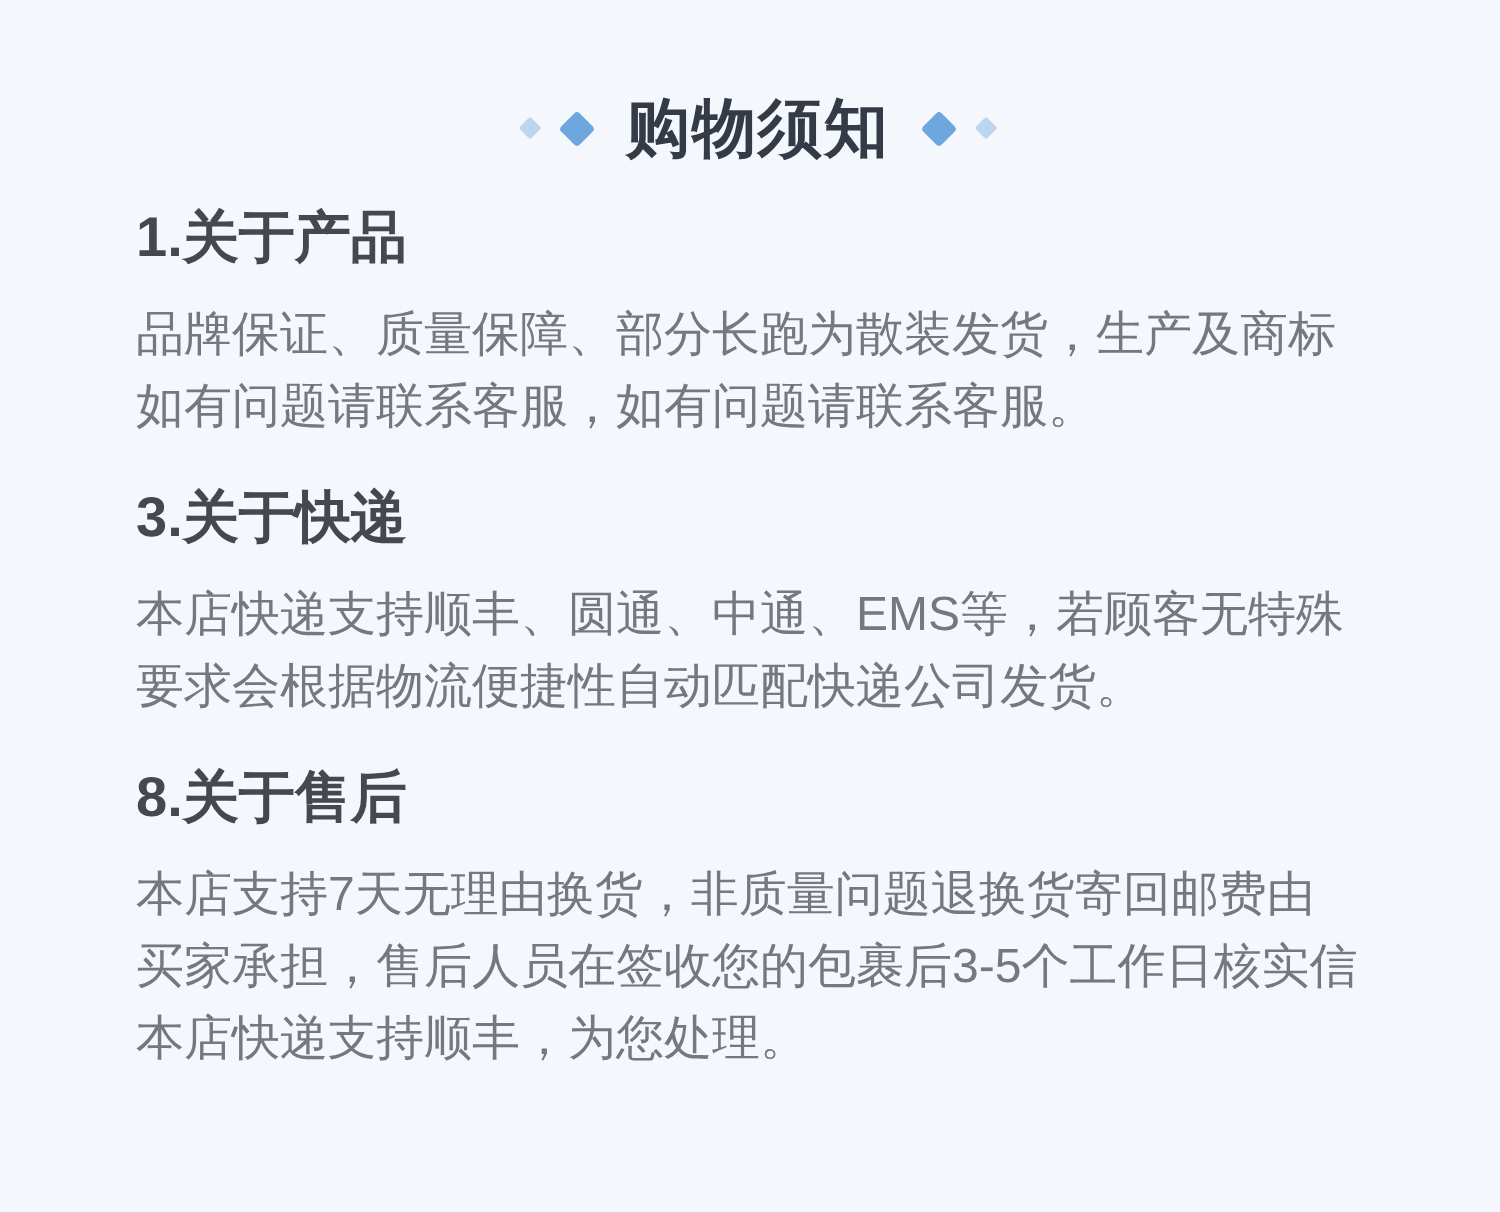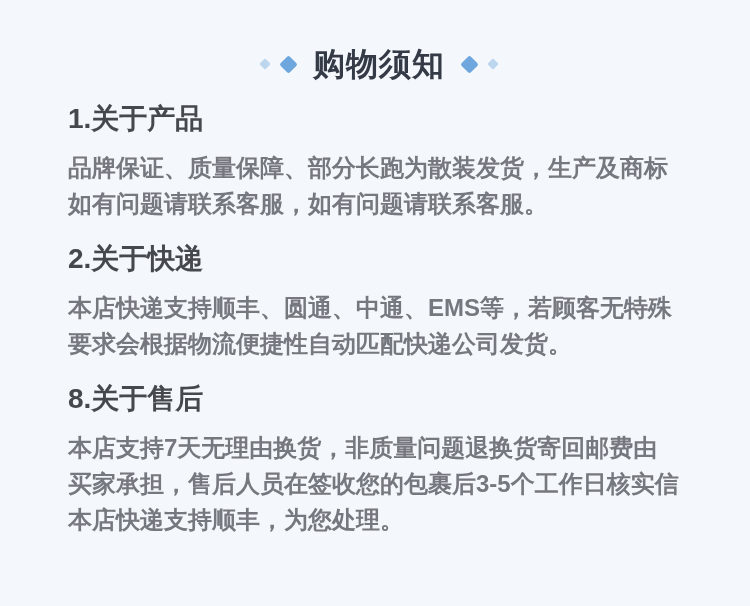--- a/index.html
+++ b/index.html
@@ -59,21 +59,21 @@
   }
   .section:first-of-type .section-heading {
     margin-top: 40px;
   }
   .section-body {
     margin-top: 14px;
     font-size: 24px;
     color: #75787e;
     line-height: 36px;
   }
-  .body-line { display: block; font-weight: bold; }
+  .body-line { display: block; }
 </style>
 </head>
 <body>
 
 <div class="page">
 
   <div class="title-row">
     <span class="diamond small"></span>
     <span class="diamond large"></span>
     <h1 class="page-title">购物须知</h1>
@@ -83,21 +83,21 @@
 
   <div class="section">
     <h2 class="section-heading">1.关于产品</h2>
     <div class="section-body">
       <span class="body-line">品牌保证、质量保障、部分长跑为散装发货，生产及商标</span>
       <span class="body-line">如有问题请联系客服，如有问题请联系客服。</span>
     </div>
   </div>
 
   <div class="section">
-    <h2 class="section-heading">2.关于快递</h2>
+    <h2 class="section-heading">3.关于快递</h2>
     <div class="section-body">
       <span class="body-line">本店快递支持顺丰、圆通、中通、EMS等，若顾客无特殊</span>
       <span class="body-line">要求会根据物流便捷性自动匹配快递公司发货。</span>
     </div>
   </div>
 
   <div class="section">
     <h2 class="section-heading">8.关于售后</h2>
     <div class="section-body">
       <span class="body-line">本店支持7天无理由换货，非质量问题退换货寄回邮费由</span>

